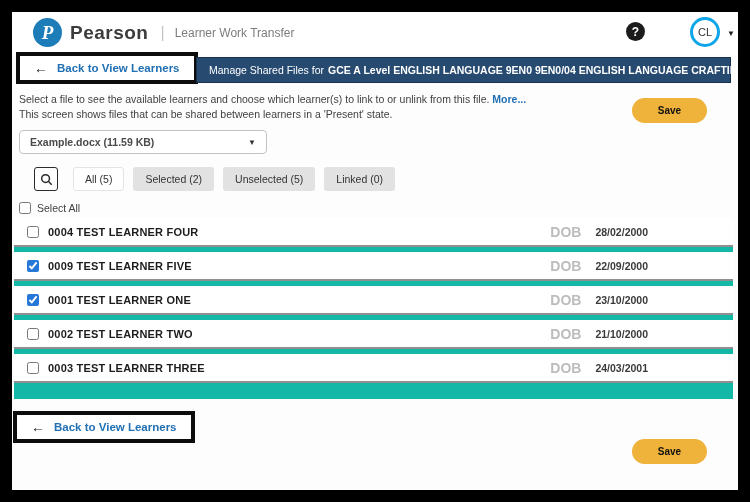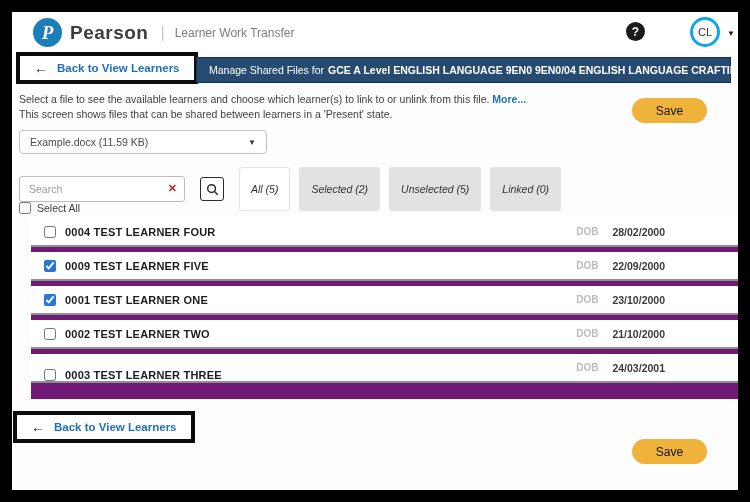--- a/index.html
+++ b/index.html
@@ -37,58 +37,58 @@
             border:1px solid #17304c; color:#fff; display:flex; align-items:center; padding:0 12px;
             font-size:10.5px; white-space:nowrap; }
   .banner b { margin-left:4px; font-size:10.5px; }
 
   
   .intro { position:absolute; left:7px; top:80px; font-size:10.5px; color:#3f3f3f; line-height:15px; }
   .more-link { color:#2170b4; font-weight:bold; cursor:pointer; }
 
   
   .save-btn { position:absolute; width:75px; height:25px; border:none; border-radius:13px;
-              background:#efb23b; color:#111; font-weight:normal; font-size:12px; cursor:pointer;
+              background:#efb23b; color:#111; font-weight:bold; font-size:10px; cursor:pointer;
               font-family:"Liberation Sans", sans-serif; }
   .save-top { left:620px; top:86px; }
   .save-bottom { left:620px; top:427px; }
 
   
   .file-select { position:absolute; left:7px; top:118px; width:248px; height:24px; border:1px solid #c3c3c3;
                  border-radius:4px; background:#fff; display:flex; align-items:center; padding:4px 10px;
-                 font-size:10.5px; color:#4a4a4a; cursor:pointer; }
+                 font-size:10.5px; color:#4a4a4a; cursor:pointer;font-weight:bold; }
   .file-select .caret { margin-left:auto; font-size:8px; color:#333; }
 
   
   .search-row { position:absolute; left:7px; top:155px; width:712px; display:flex; align-items:center; }
   .search-wrap { position:relative; width:166px; height:26px; }
   .search-input { width:100%; height:100%; border:1px solid #bdbdbd; border-radius:3px; padding:0 24px 0 9px;
                   font-size:10.5px; color:#333; font-family:"Liberation Sans", sans-serif; }
   .search-input::placeholder { color:#9a9a9a; }
   .clear-x { position:absolute; right:8px; top:6px; color:#b62b31; font-size:11px; font-weight:bold; cursor:pointer; line-height:13px; }
   .mag-btn { margin-left:15px; width:24px; height:24px; background:#fff; border:1.5px solid #2b2b2b;
              border-radius:3px; display:flex; align-items:center; justify-content:center; cursor:pointer; }
   .chips { display:flex; gap:9px; margin-left:15px; }
-  .chip { height:44px; padding:0 11px; display:flex; align-items:center; border-radius:3px;
-          background:#e2e2e2; font-size:10.5px; color:#333; cursor:pointer; border:1px solid transparent;font-style:italic; }
+  .chip { height:24px; padding:0 11px; display:flex; align-items:center; border-radius:3px;
+          background:#e2e2e2; font-size:10.5px; color:#333; cursor:pointer; border:1px solid transparent; }
   .chip.active { background:#fff; border:1px solid #e4e4e4; }
 
   
   .select-all { position:absolute; left:7px; top:190px; display:flex; align-items:center; gap:6px;
                 font-size:10.5px; color:#3f3f3f; }
   .select-all input, .row input { width:12px; height:12px; accent-color:#2577d8; cursor:pointer; }
 
   
-  .list { position:absolute; left:19px; top:206px; width:719px; background:#701a75; }
+  .list { position:absolute; left:2px; top:206px; width:719px; background:#14b8a6; }
   .row { position:relative; height:29px; background:#fff; border-bottom:2px solid #8f8f8f;
          margin-bottom:5px; display:flex; align-items:center; padding-left:13px; }
-  .row:last-child { margin-bottom:16px;align-items:flex-end; }
+  .row:last-child { margin-bottom:16px; }
   .row .name { margin-left:9px; font-size:11px; font-weight:bold; color:#1c1c1c; letter-spacing:0.2px; }
   .dob-group { position:absolute; right:85px; top:0; height:100%; display:flex; align-items:center; gap:14px; }
-  .dob-label { color:#bcbcbc; font-size:10px; font-weight:bold; }
+  .dob-label { color:#bcbcbc; font-size:14px; font-weight:bold; }
   .dob-value { color:#3a3a3a; font-size:10.5px; font-weight:bold; }
 </style>
 </head>
 <body>
 
 <div class="page">
 
   <div class="header">
     <div class="logo-wrap">
       <div class="logo-circle">P</div>
@@ -120,24 +120,20 @@
   </div>
 
   <button class="save-btn save-top">Save</button>
 
   <div class="file-select">
     <span>Example.docx (11.59 KB)</span>
     <span class="caret">▼</span>
   </div>
 
   <div class="search-row">
-    <div class="search-wrap">
-      <input class="search-input" type="text" placeholder="Search" style="">
-      <span class="clear-x">✕</span>
-    </div>
     <div class="mag-btn">
       <svg width="13" height="13" viewBox="0 0 14 14">
         <circle cx="6" cy="6" r="4.2" fill="none" stroke="#2b2b2b" stroke-width="1.6"></circle>
         <line x1="9.2" y1="9.2" x2="12.6" y2="12.6" stroke="#2b2b2b" stroke-width="1.6"></line>
       </svg>
     </div>
     <div class="chips">
       <div class="chip active">All (5)</div>
       <div class="chip">Selected (2)</div>
       <div class="chip">Unselected (5)</div>

